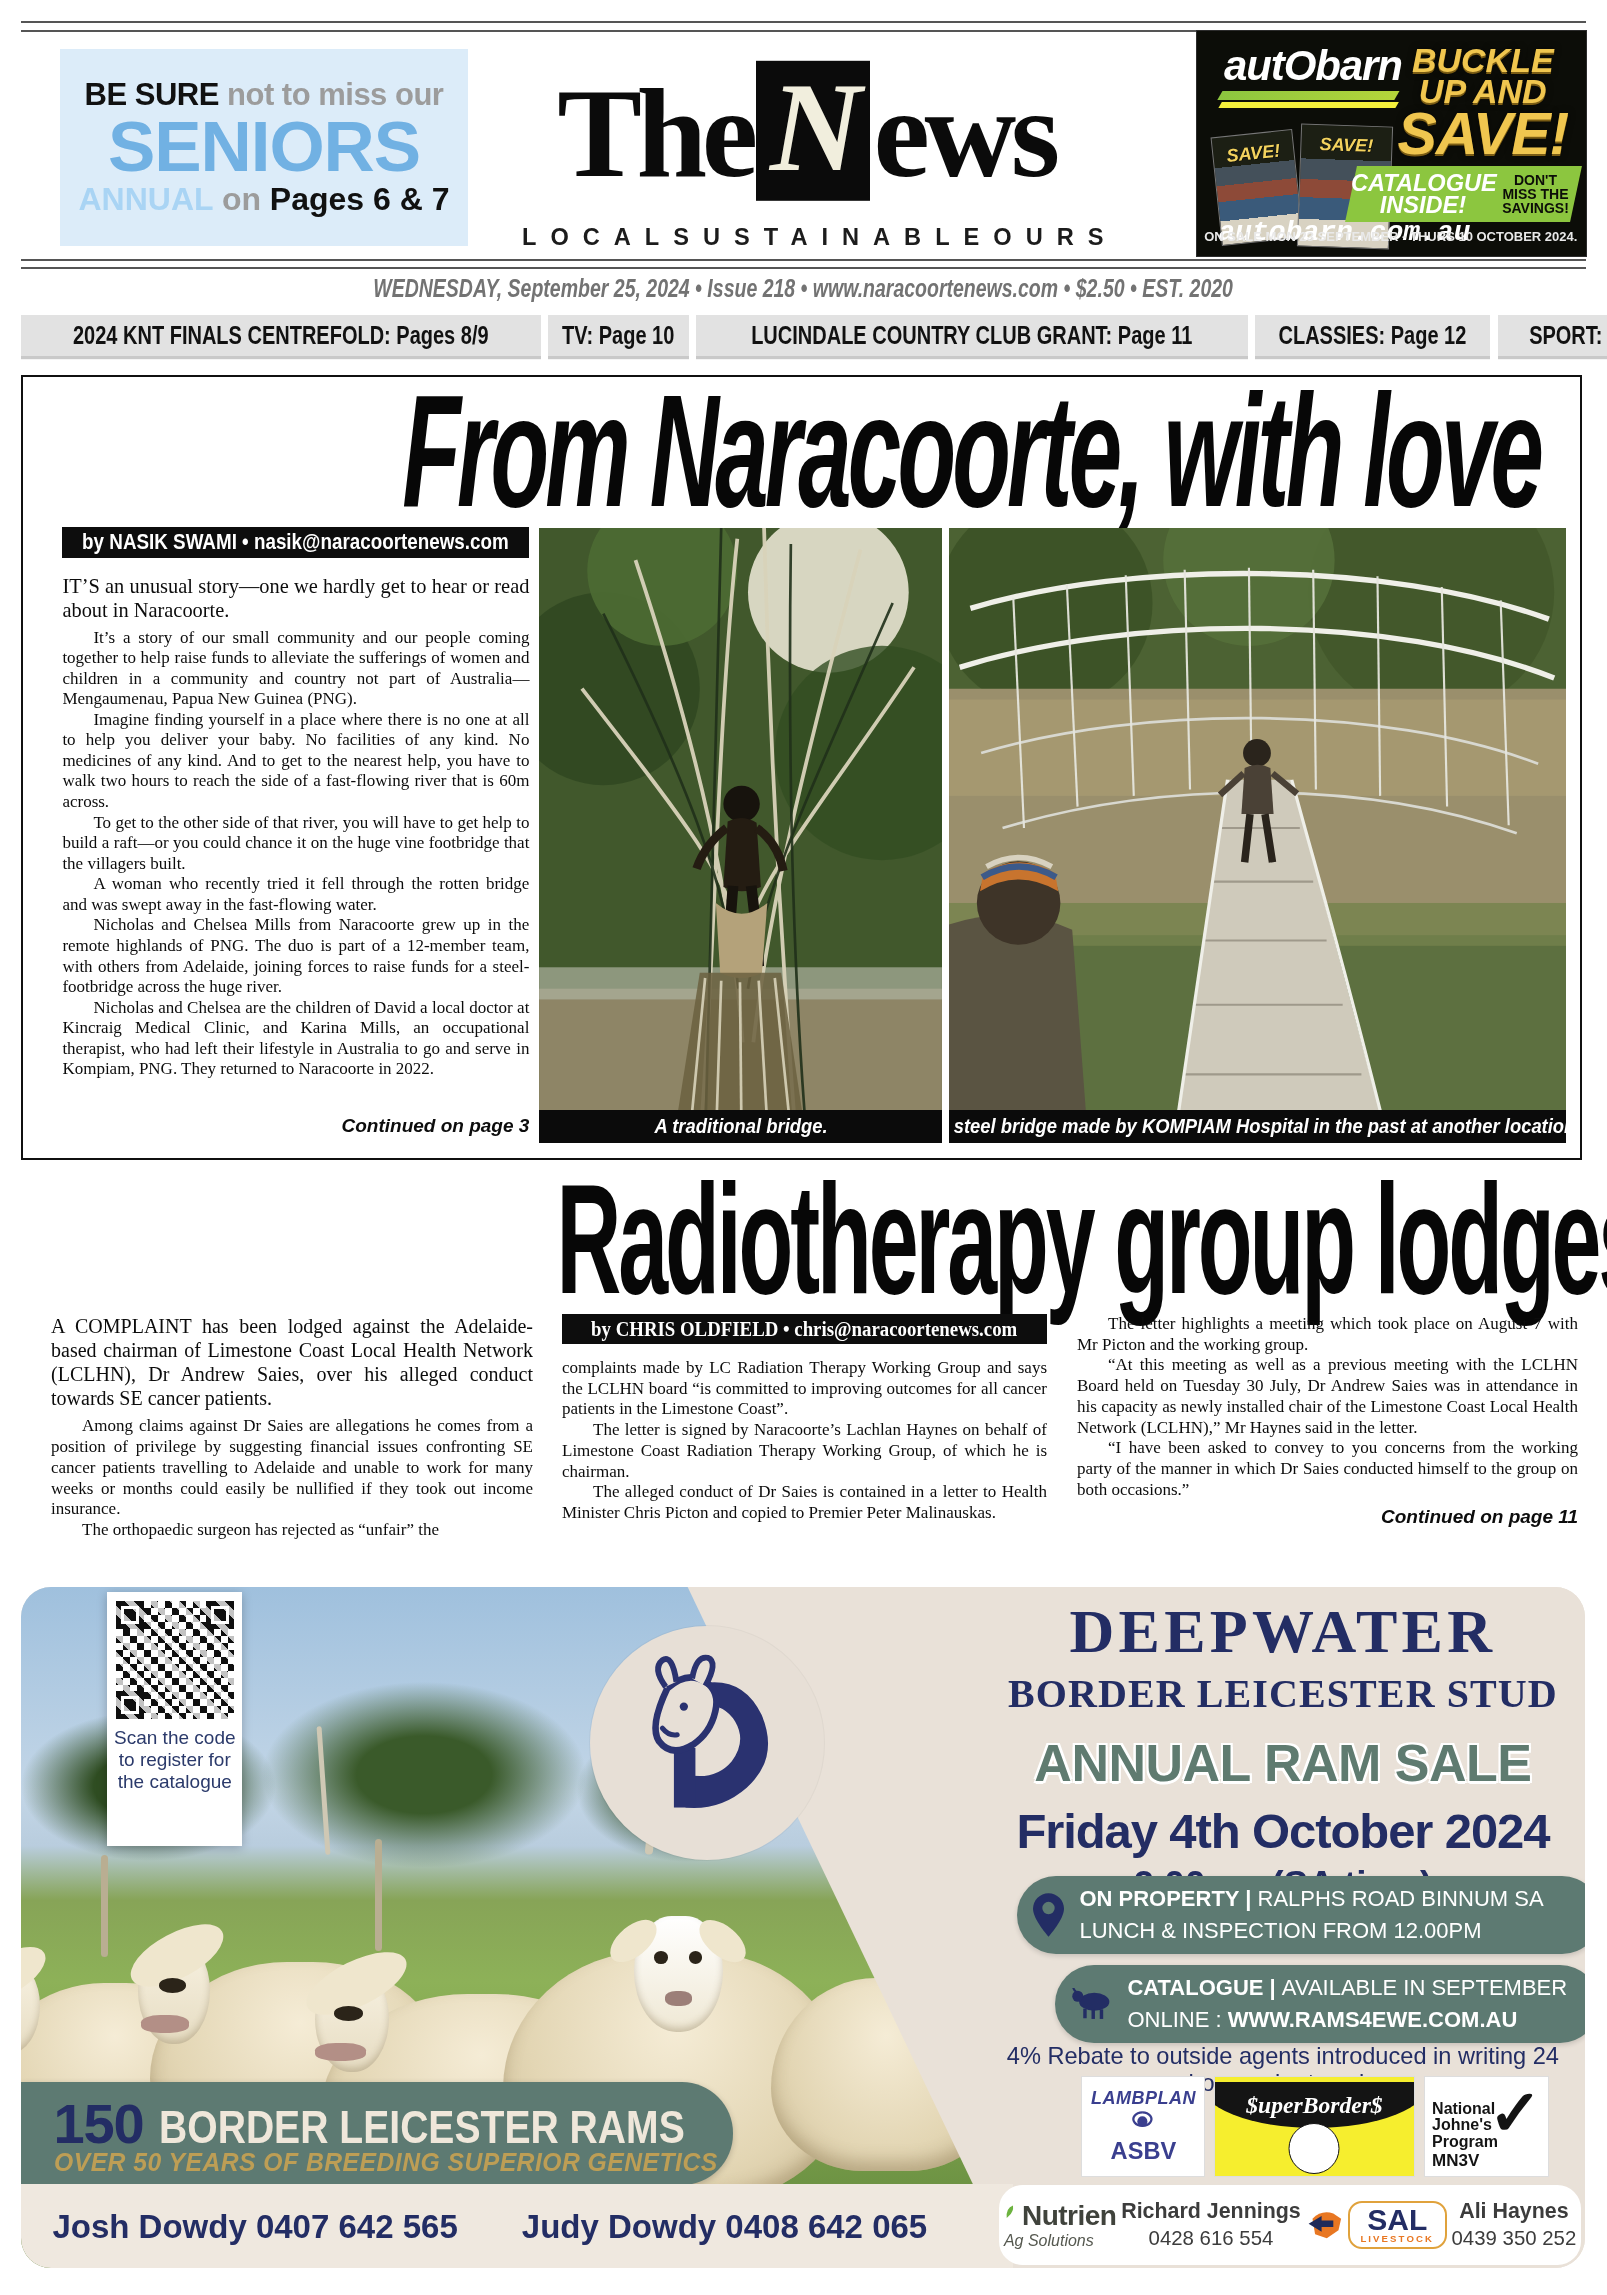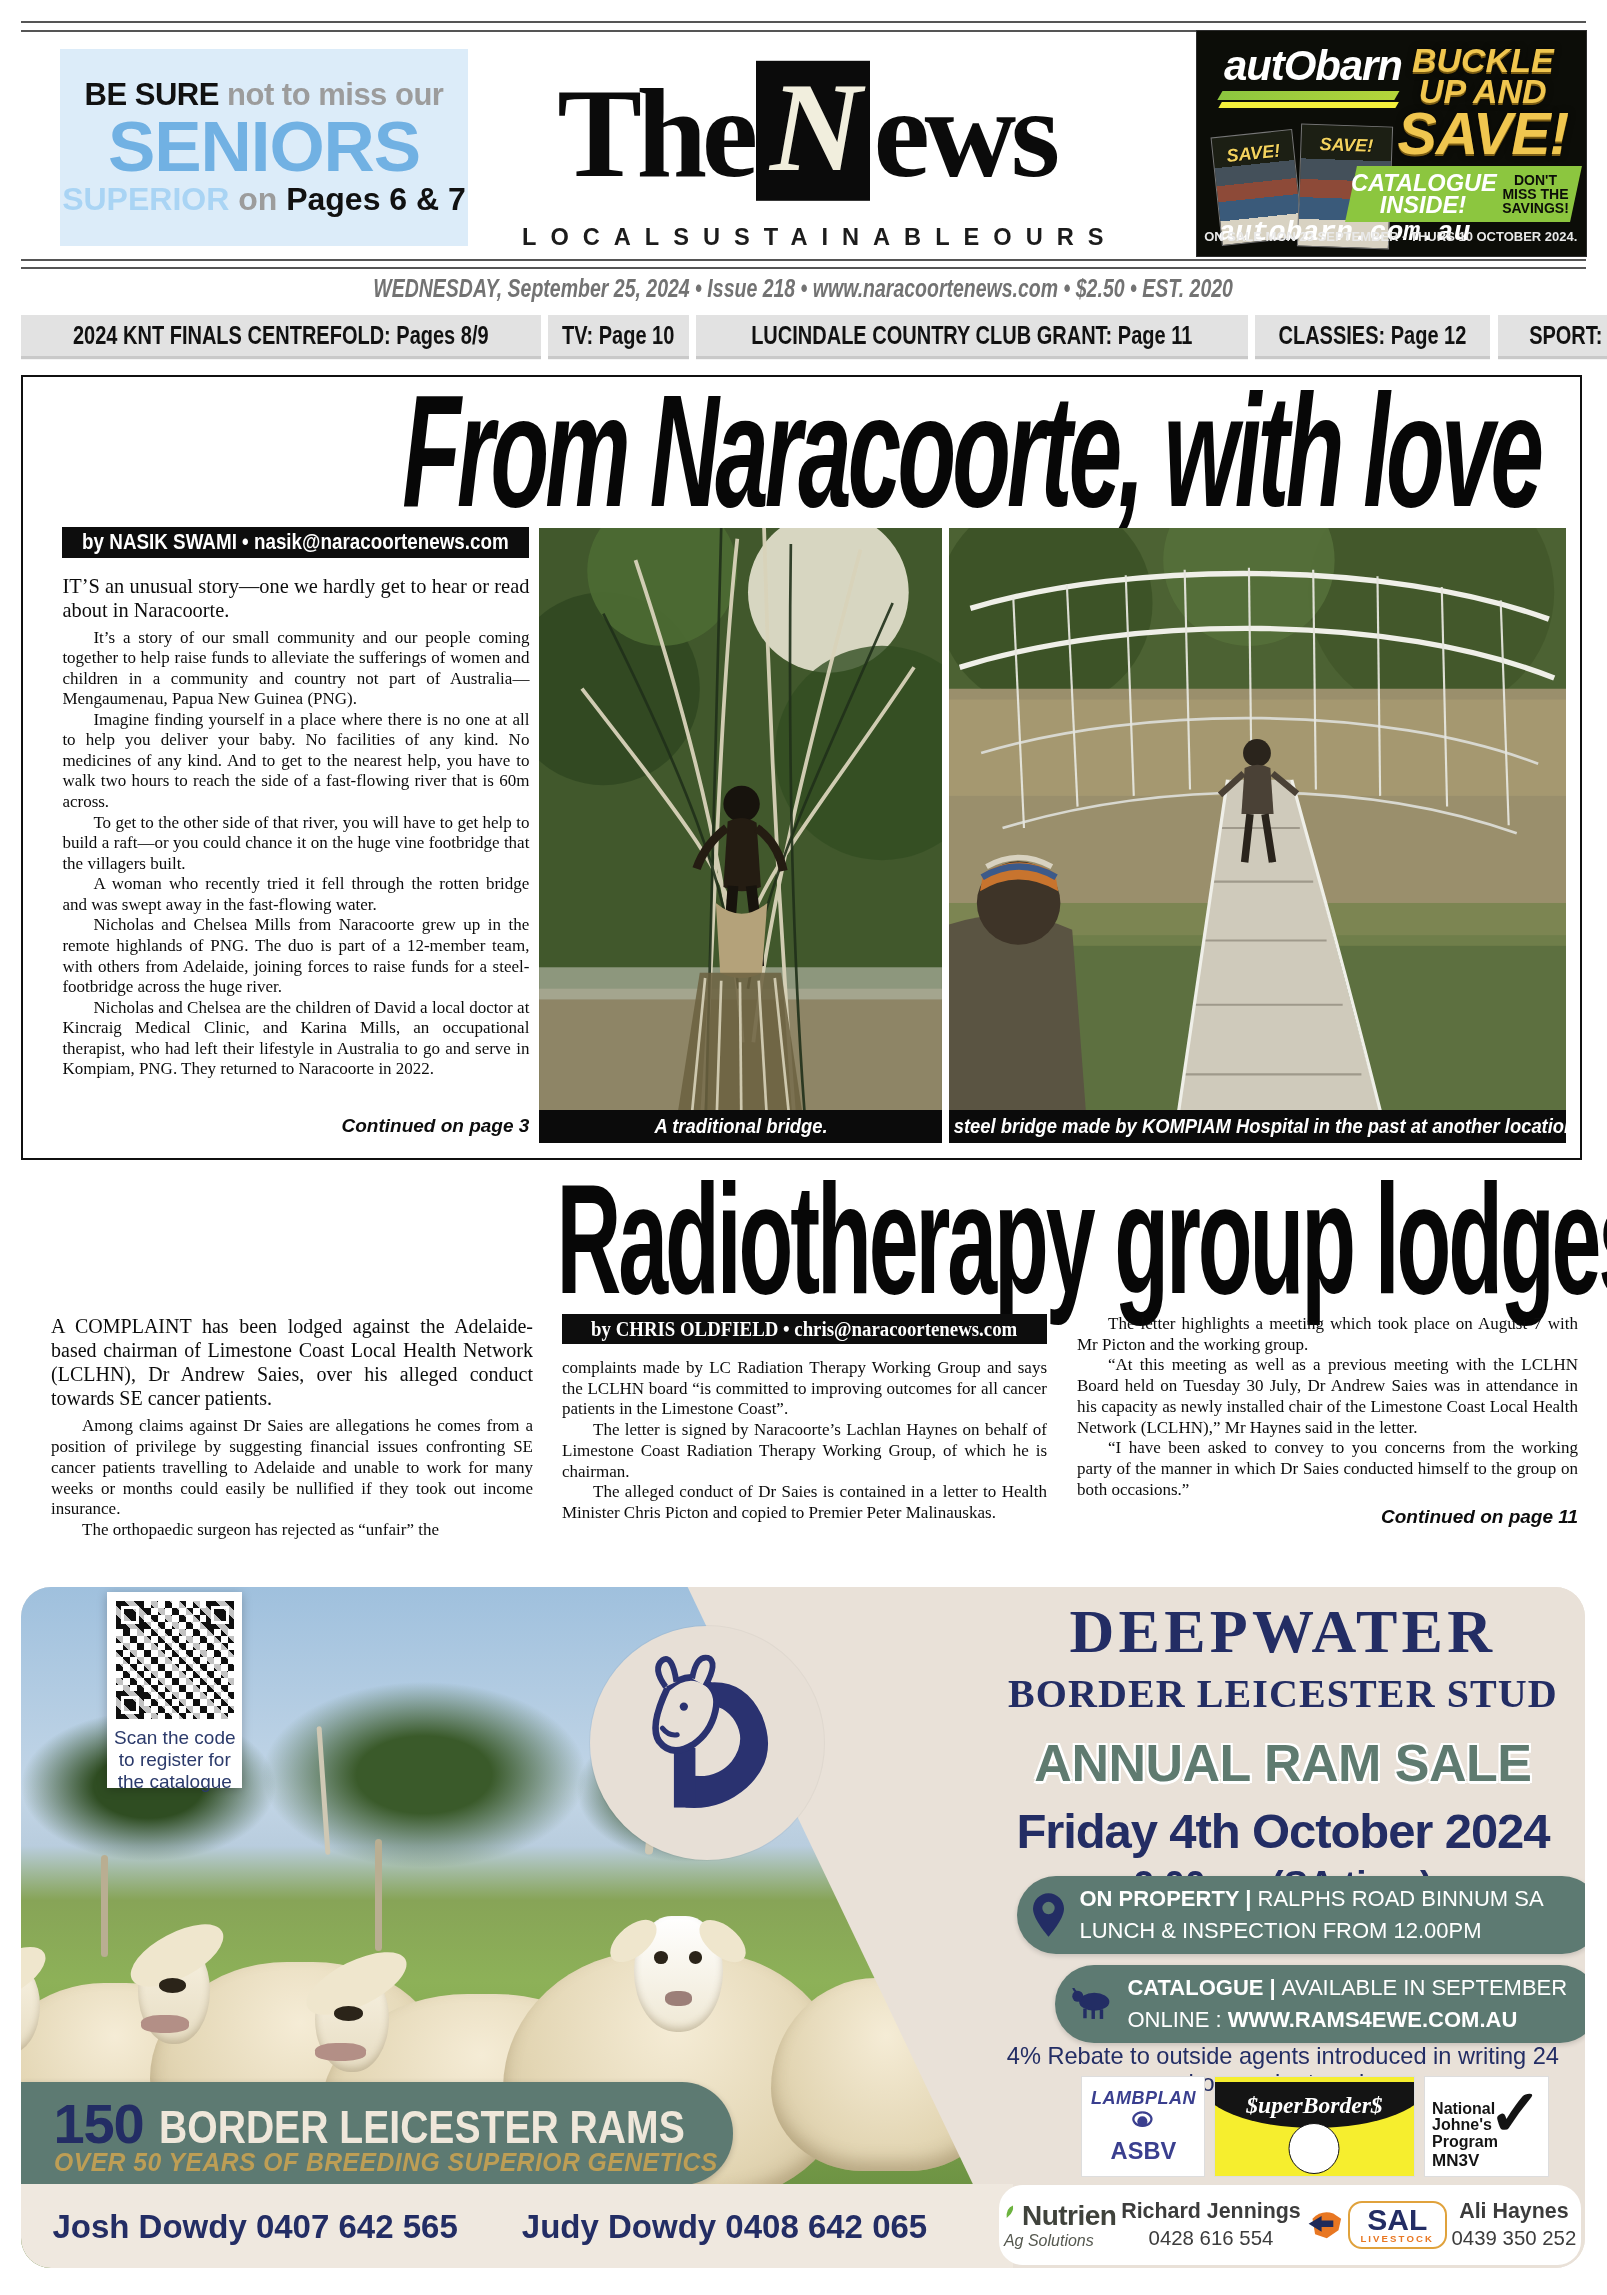--- a/index.html
+++ b/index.html
@@ -104,21 +104,21 @@
       radial-gradient(ellipse 230px 123px at 88% 55%, #365527 30%, transparent 72%);}
   .trunk{position:absolute;width:7.5px;background:#cfc8b4;border-radius:4.3px;}
   .sheep{position:absolute;}
   .sheep .body{position:absolute;inset:0;background:radial-gradient(ellipse at 50% 30%, #f5ecd6, #e3d6b4 60%, #cdbd97);
         border-radius:48% 48% 42% 42%/60% 60% 45% 45%;box-shadow:inset 0 -9.6px 16px rgba(120,100,60,.35);}
   .sheep .head{position:absolute;background:linear-gradient(#f8f2e2,#e6dcc2);border-radius:44% 44% 50% 50%/50% 50% 55% 55%;
         box-shadow:inset 0 -4.3px 7.5px rgba(120,100,60,.3);}
   .sheep .ear{position:absolute;width:34%;height:22%;background:#efe6cd;border-radius:60% 60% 60% 60%;}
   .sheep .eye{position:absolute;width:9%;height:7%;background:#2b2419;border-radius:50%;}
   .sheep .nose{position:absolute;width:16%;height:9%;background:#b38f86;border-radius:40%;}
-  .qr-card{position:absolute;left:86px;top:5.4px;width:135px;height:196px;background:#fff;box-shadow:0 2.1px 9.6px rgba(0,0,0,.25);}
+  .qr-card{position:absolute;left:86px;top:5.4px;width:135px;height:254px;background:#fff;box-shadow:0 2.1px 9.6px rgba(0,0,0,.25);}
   .qr-grid{position:absolute;left:8.6px;top:8.6px;width:118px;height:118px;background:
       conic-gradient(#101010 25%,#fff 0 50%,#101010 0 75%,#fff 0) 0 0/14px 14px;}
   .qr-grid::after{content:"";position:absolute;inset:0;background:
       repeating-linear-gradient(45deg,transparent 0 9.6px,rgba(255,255,255,.75) 9.6px 16px);}
   .finder{position:absolute;width:28px;height:28px;border:5.4px solid #101010;background:#fff;box-sizing:border-box;}
   .finder::after{content:"";position:absolute;inset:3.2px;background:#101010;}
   .qr-label{position:absolute;left:5.4px;top:135px;width:124px;text-align:center;color:#2b3a6b;font-size:19px;line-height:1.15;}
   .beige-panel{position:absolute;inset:0;background:#e9e1d8;clip-path:polygon(42.6% 0,100% 0,100% 100%,63.4% 100%);}
   .logo-circle{position:absolute;left:569px;top:39px;width:234px;height:234px;border-radius:50%;background:#e7dfd6;
                box-shadow:0 0 0 1.1px rgba(0,0,0,.04);display:flex;align-items:center;justify-content:center;}
@@ -177,21 +177,21 @@
 <body>
 
 <div class="page">
 
   <div class="dbl-rule" style="top:21.4px;"></div>
   <div class="dbl-rule" style="top:259px;"></div>
 
   <div class="abs seniors">
     <div class="sen-l1"><b>BE SURE</b><span> not to miss our</span></div>
     <div class="sen-big">SENIORS</div>
-    <div class="sen-l4"><span class="feat">SUPERIOR</span><span> on </span><span class="pg">Pages 6 &amp; 7</span></div>
+    <div class="sen-l4"><span class="feat">ANNUAL</span><span> on </span><span class="pg">Pages 6 &amp; 7</span></div>
   </div>
 
   <div class="abs masthead">
     <div class="mast-row">
       <span>The</span>
         <span class="mast-n">N</span>
         <span>ews</span>
     </div>
     <div class="mast-tag">
       <span>LOCAL</span>

